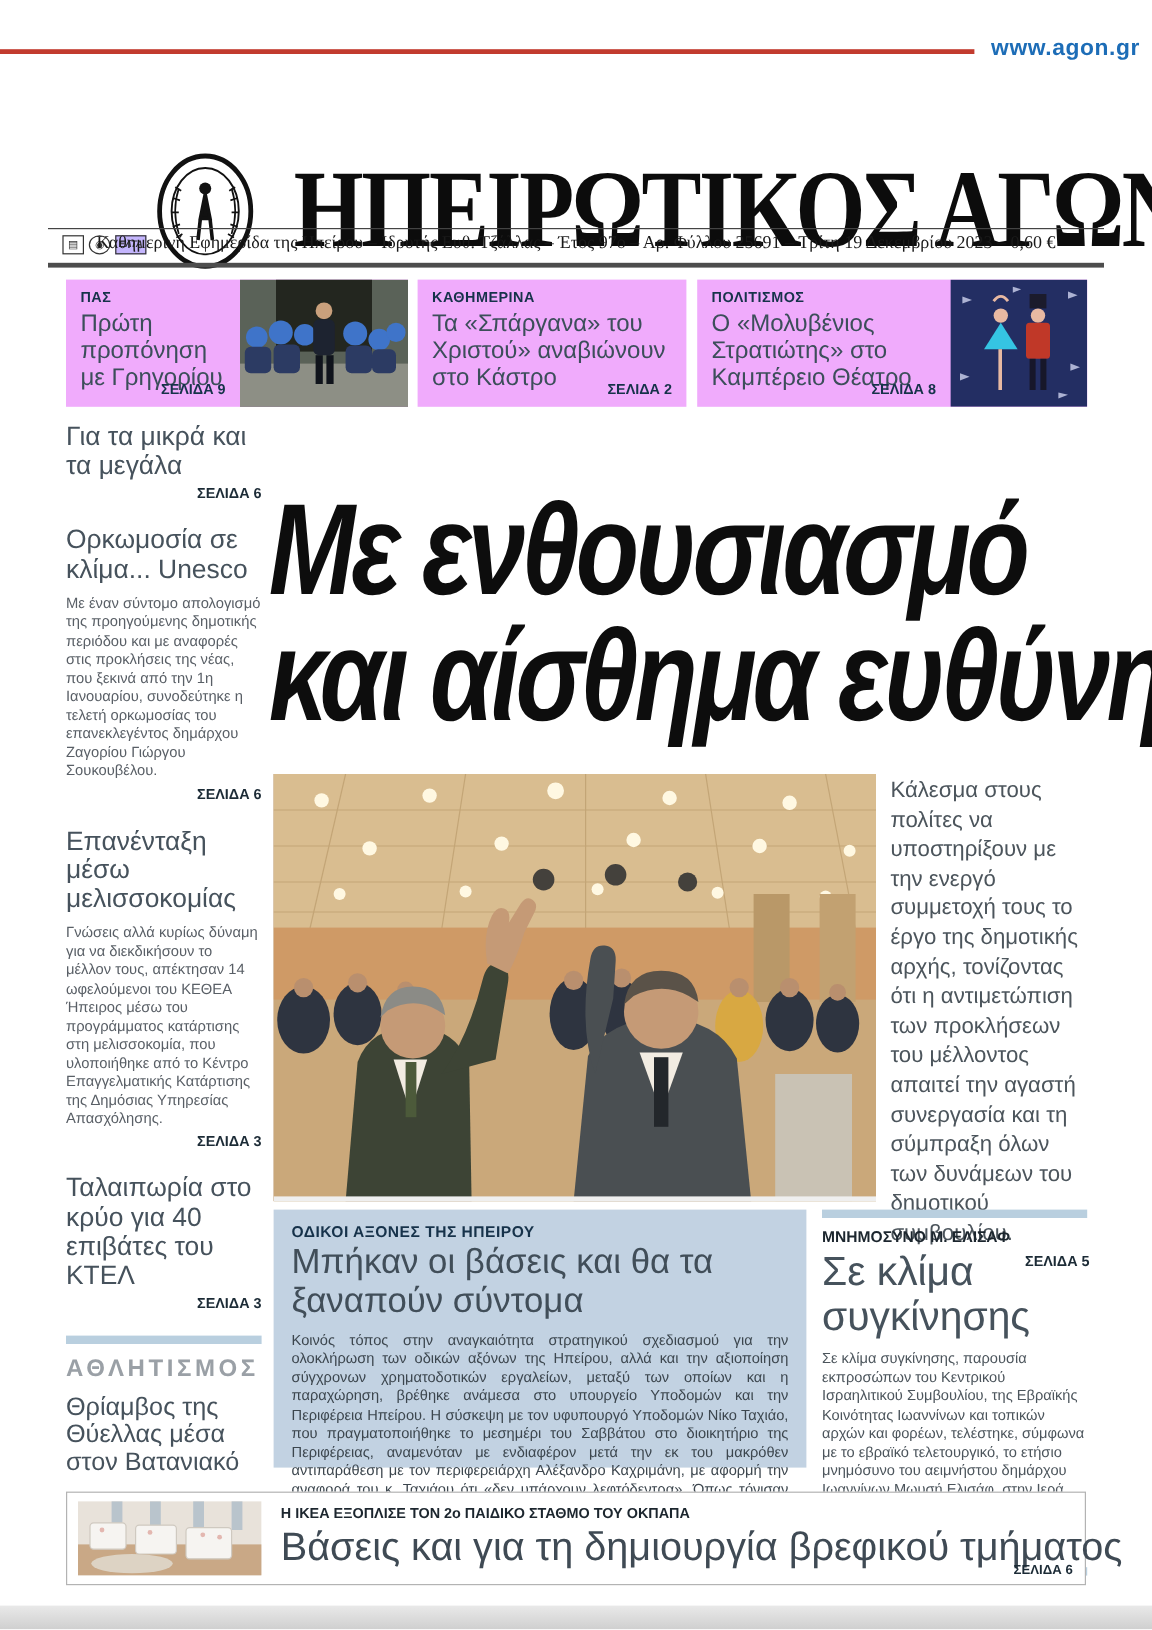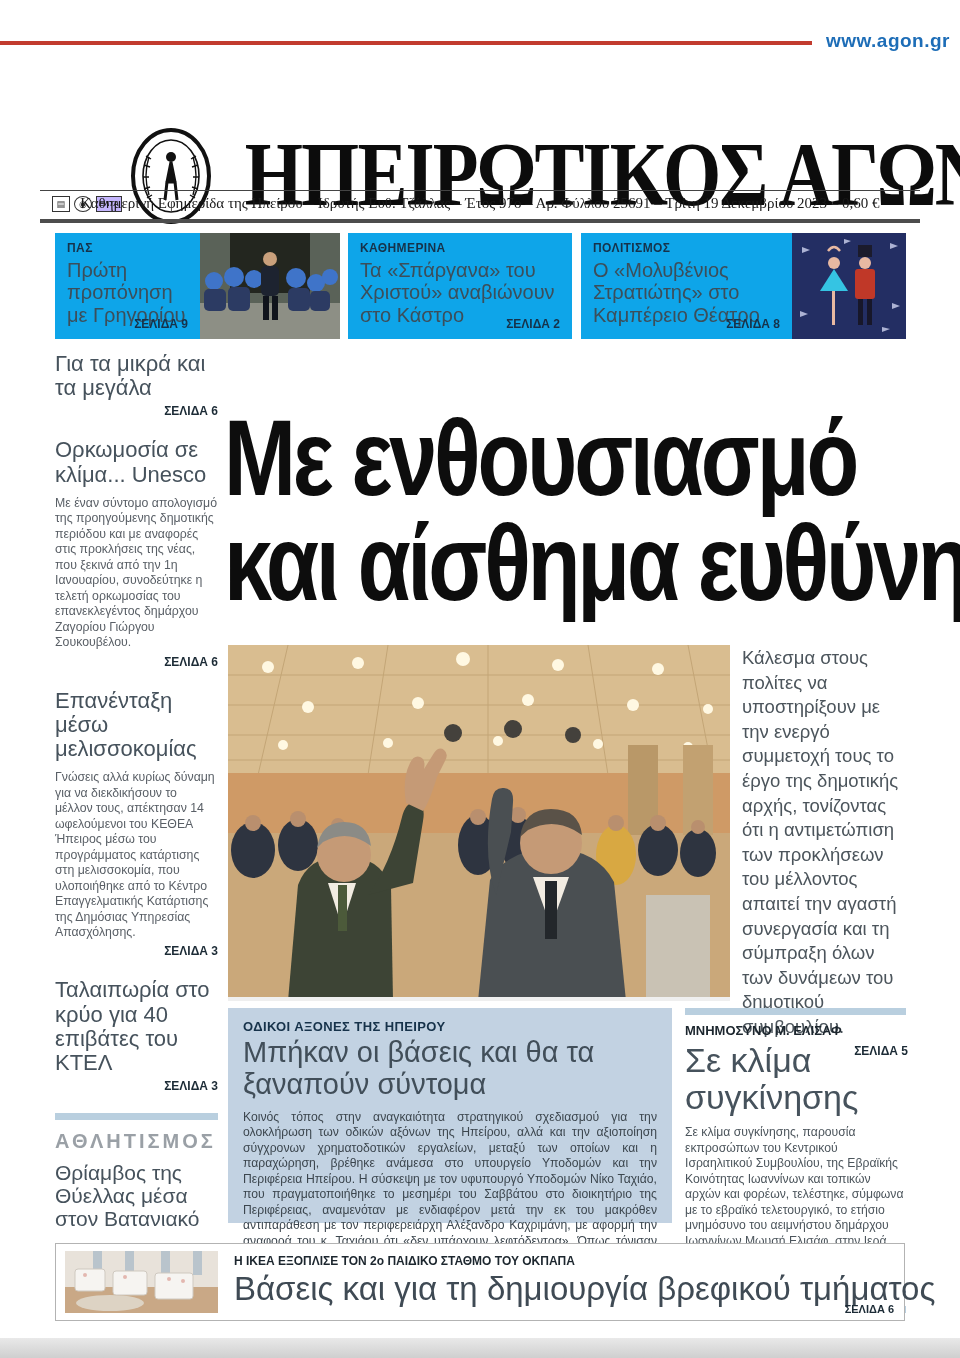--- a/index.html
+++ b/index.html
@@ -19,39 +19,39 @@
         border-top:1px solid #444;border-bottom:4px solid #4d4d4d;}
   .dateline-icons{position:absolute;left:12px;top:5px;display:flex;gap:4px;align-items:center;}
   .mini-ic{display:inline-block;border:1px solid #333;color:#333;background:#fff;font-size:9px;
         width:16px;height:14px;line-height:14px;text-align:center;overflow:hidden;}
   .mini-ic.round{border-radius:50%;}
   .mini-ic.elta{width:24px;border:none;font-weight:bold;font-size:8px;background:#c4b5fd;
         border:1px solid #333;font-style:italic;}
   .dateline-text{position:absolute;left:0;top:4px;width:100%;text-align:center;
         font-family:"Liberation Serif",serif;font-size:15px;color:#1a1a1a;}
   
-  .teaser{position:absolute;top:233px;height:106px;background:#0ea5e9;}
+  .teaser{position:absolute;top:233px;height:106px;background:#f0abfc;}
   .teaser .txt{position:absolute;left:12px;top:8px;right:8px;}
   .kicker{font-size:12px;font-weight:bold;color:#16324a;letter-spacing:.4px;}
   .teaser .t-title{margin-top:4px;font-size:20px;line-height:1.12;color:#3c4e5a;}
   .t-page{position:absolute;bottom:8px;font-size:12px;font-weight:bold;color:#16324a;}
   .t-photo{position:absolute;top:0;right:0;height:106px;}
   
   .rail{position:absolute;left:55px;top:352px;width:163px;}
   .rail .art{margin-bottom:20px;}
   .rail .a-title{font-size:22px;line-height:1.1;color:#46525c;}
   .rail .a-body{margin-top:9px;font-size:12.3px;line-height:1.26;color:#595f66;}
   .rail .a-page{text-align:right;font-size:12px;font-weight:bold;color:#1c2b36;margin-top:4px;}
   .divider{height:7px;background:#b9cfdf;margin:12px 0 10px 0;}
   .sports-hd{font-size:20px;font-weight:bold;letter-spacing:3px;color:#9aa0a6;margin-bottom:8px;}
   .rail .s-title{font-size:21px;line-height:1.1;color:#46525c;margin-top:3px;}
   
   .lead-in{position:absolute;left:228px;top:357px;width:692px;
         font-family:"Liberation Serif",serif;font-size:17.5px;line-height:1.28;color:#1c1c1c;}
-  .headline{position:absolute;left:224px;top:406px;width:690px;}
+  .headline{position:absolute;left:224px;top:406px;width:690px;font-style:italic;}
   .headline .hl{font-weight:bold;font-size:108px;line-height:.97;color:#0d0d0d;
         letter-spacing:-4px;transform:scaleX(.8);transform-origin:left center;white-space:nowrap;
         font-family:"Liberation Sans",sans-serif;}
   .main-photo{position:absolute;left:228px;top:645px;width:502px;height:356px;background:#b08a5e;}
   .side-col{position:absolute;left:742px;top:646px;width:166px;}
   .side-col .s-body{font-size:18.5px;line-height:1.33;color:#4c555c;}
   .side-col .s-page{text-align:right;font-size:12px;font-weight:bold;color:#1c2b36;margin-top:4px;}
   
   .roads{position:absolute;left:228px;top:1008px;width:444px;height:215px;background:#c2d2e2;box-sizing:border-box;padding:11px 15px;}
   .roads .r-title{margin-top:3px;font-size:29px;line-height:1.1;color:#414e59;max-width:380px;}

